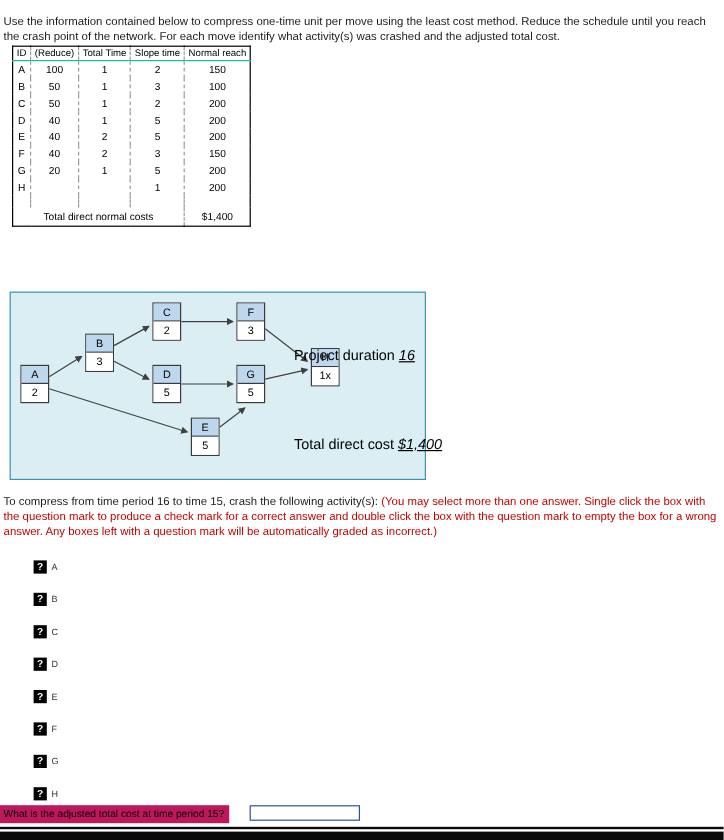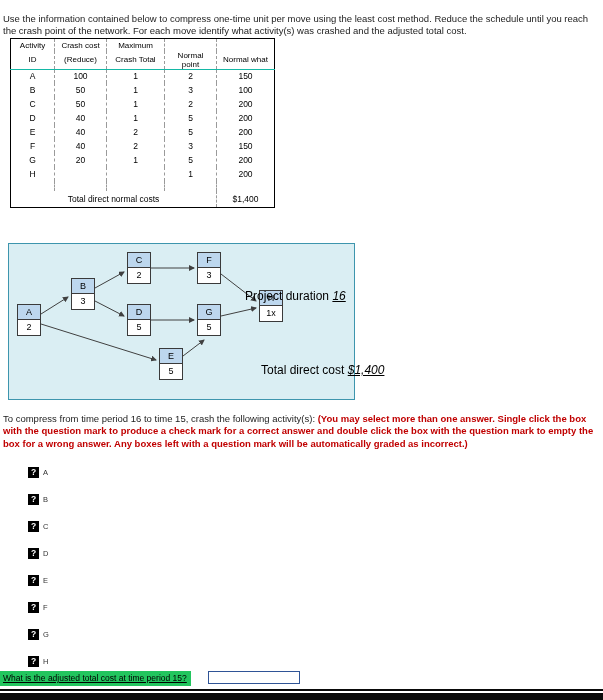--- a/index.html
+++ b/index.html
@@ -37,62 +37,55 @@
     background:#fff; text-align:center; font-size:9px; line-height:15px;
   }
   .node .letter { height:15px; background:#bdd7ee; border-bottom:1px solid #3a3a3a; }
   .node .value  { height:15px; background:#fff; }
   .node.hand-value .value { }
   .dg-label { position:absolute; font-size:12px; white-space:nowrap;margin-top:12px; }
   .dg-label .hand { font-style:italic; text-decoration:underline; }
   
   .prompt { position:absolute; left:3px; top:413px; width:597px; font-size:9.5px; line-height:1.3; }
   .prompt .lead { color:#1c1c1c;text-align:center; }
-  .prompt .note { color:#c00000; font-weight:bold; }
+  .prompt .note { color:#c00000; font-weight:normal; }
   
   .options { position:absolute; left:28px; top:466px; display:flex; flex-direction:column; gap:15px; }
   .option { display:flex; align-items:center; height:12px; }
   .qbox {
     width:11px; height:11px; background:#000; color:#fff;
     font-size:8.5px; font-weight:bold; line-height:11px; text-align:center; cursor:pointer;
   }
   .olabel { margin-left:4px; font-size:7.5px; color:#333; }
   
   .footer-q {
-    position:absolute; left:0; top:671px; background:#22c55e;
-    padding:2px 4px 3px 3px; font-size:8.5px; color:#000;text-decoration:underline;
+    position:absolute; left:0; top:671px; background:#be185d;
+    padding:2px 4px 3px 3px; font-size:8.5px; color:#000;
   }
   .answer-input {
     position:absolute; left:208px; top:671px; width:92px; height:13px;
     border:1px solid #2f5496; background:#fff; padding:0 2px; font-size:9px;
   }
   .bottom-line { position:absolute; left:0; top:689px; width:603px; height:2px; background:#0a0a0a; }
   .bottom-bar  { position:absolute; left:0; top:693px; width:603px; height:7px; background:#0a0a0a; }
 </style>
 </head>
 <body>
 
 <div class="instructions">Use the information contained below to compress one-time unit per move using the least cost method. Reduce the schedule until you reach the crash point of the network. For each move identify what activity(s) was crashed and the adjusted total cost.</div>
 
 <div class="table-wrap">
   <table class="crash">
     <tbody>
-        <tr class="hdr1">
-      <th class="c1">Activity</th>
-      <th class="c2">Crash cost</th>
-      <th class="c3">Maximum</th>
-      <th class="c4"></th>
-      <th class="c5"></th>
-    </tr>
     <tr class="hdr2">
       <th>ID</th>
       <th>(Reduce)</th>
-      <th>Crash Total</th>
-      <th>Normal point</th>
-      <th>Normal what</th>
+      <th>Total Time</th>
+      <th>Slope time</th>
+      <th>Normal reach</th>
     </tr>
     <tr>
       <td>A</td>
       <td>100</td>
       <td>1</td>
       <td>2</td>
       <td>150</td>
     </tr>
     <tr>
       <td>B</td>
@@ -206,21 +199,21 @@
   </div>
   <div class="node hand-value" style="left:250px;top:46px">
     <div class="letter">H</div>
     <div class="value">1x</div>
   </div>
 
   <div class="dg-label" style="left:236px;top:33px">
     <span>Project duration</span>
     <span class="hand">16</span>
   </div>
-  <div class="dg-label" style="left:252px;top:107px">
+  <div class="dg-label" style="left:236px;top:107px">
     <span>Total direct cost</span>
     <span class="hand">$1,400</span>
   </div>
 </div>
 
 <div class="prompt">
   <span class="lead">To compress from time period 16 to time 15, crash the following activity(s): </span>
   <span class="note">(You may select more than one answer. Single click the box with the question mark to produce a check mark for a correct answer and double click the box with the question mark to empty the box for a wrong answer. Any boxes left with a question mark will be automatically graded as incorrect.)</span>
 </div>
 

